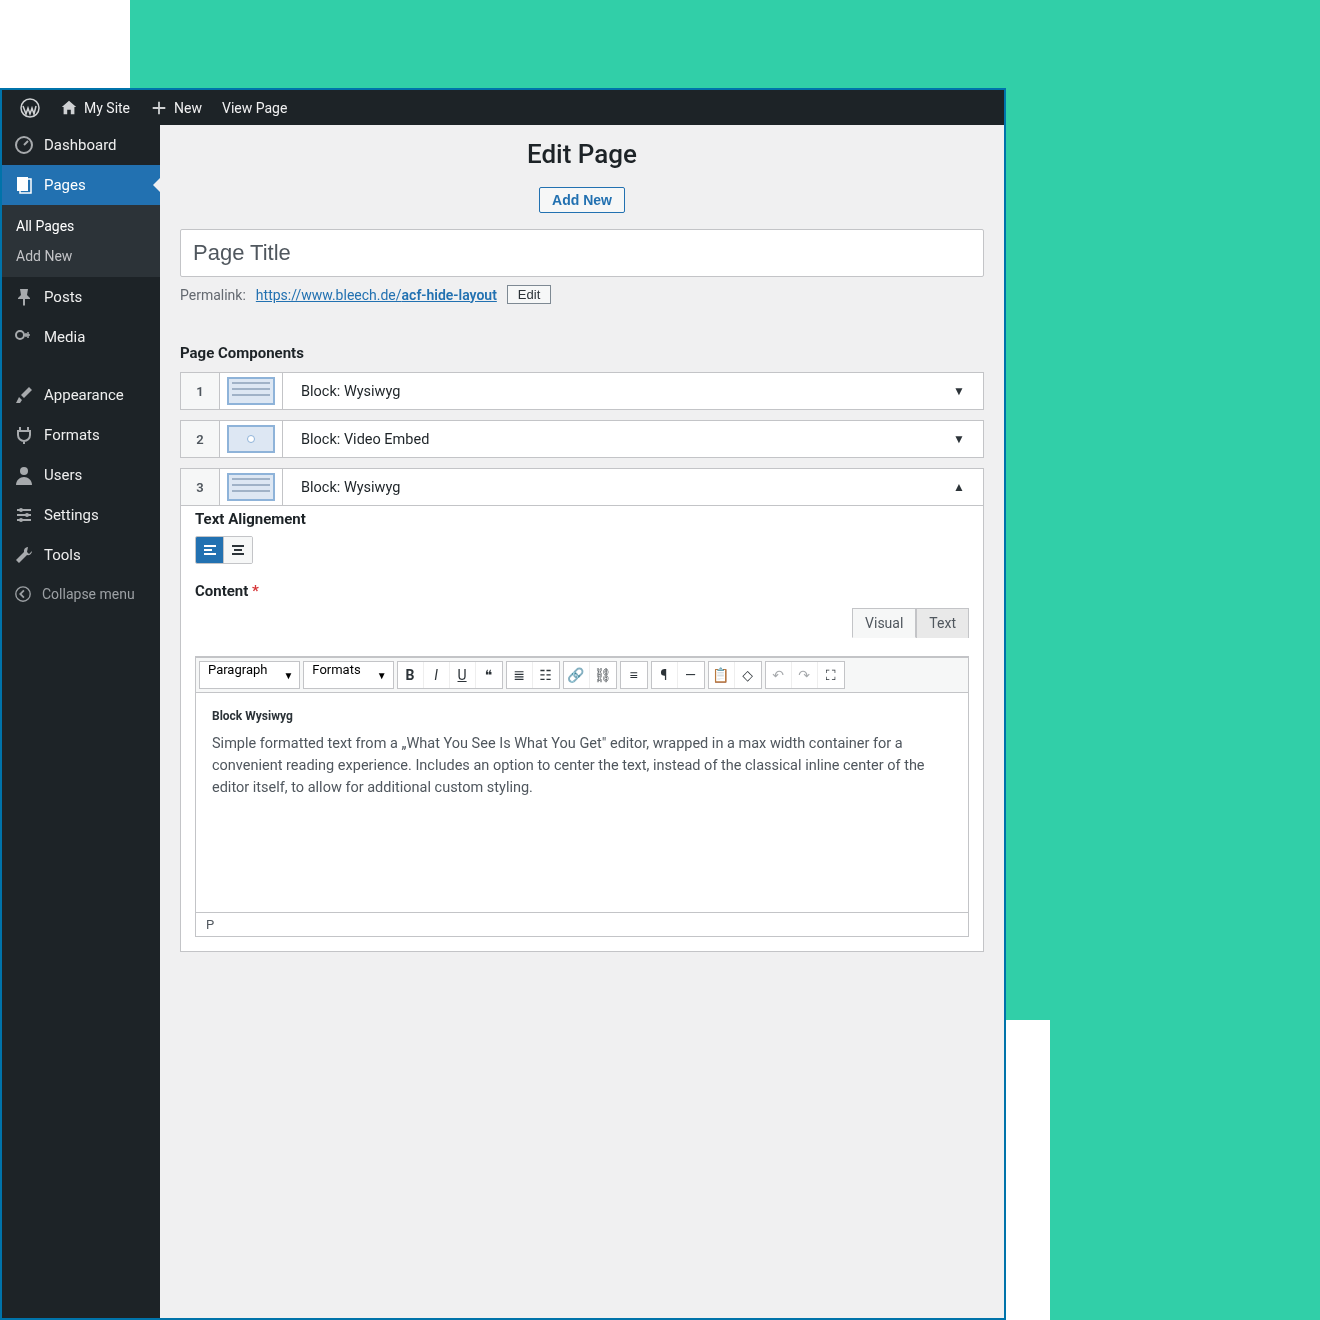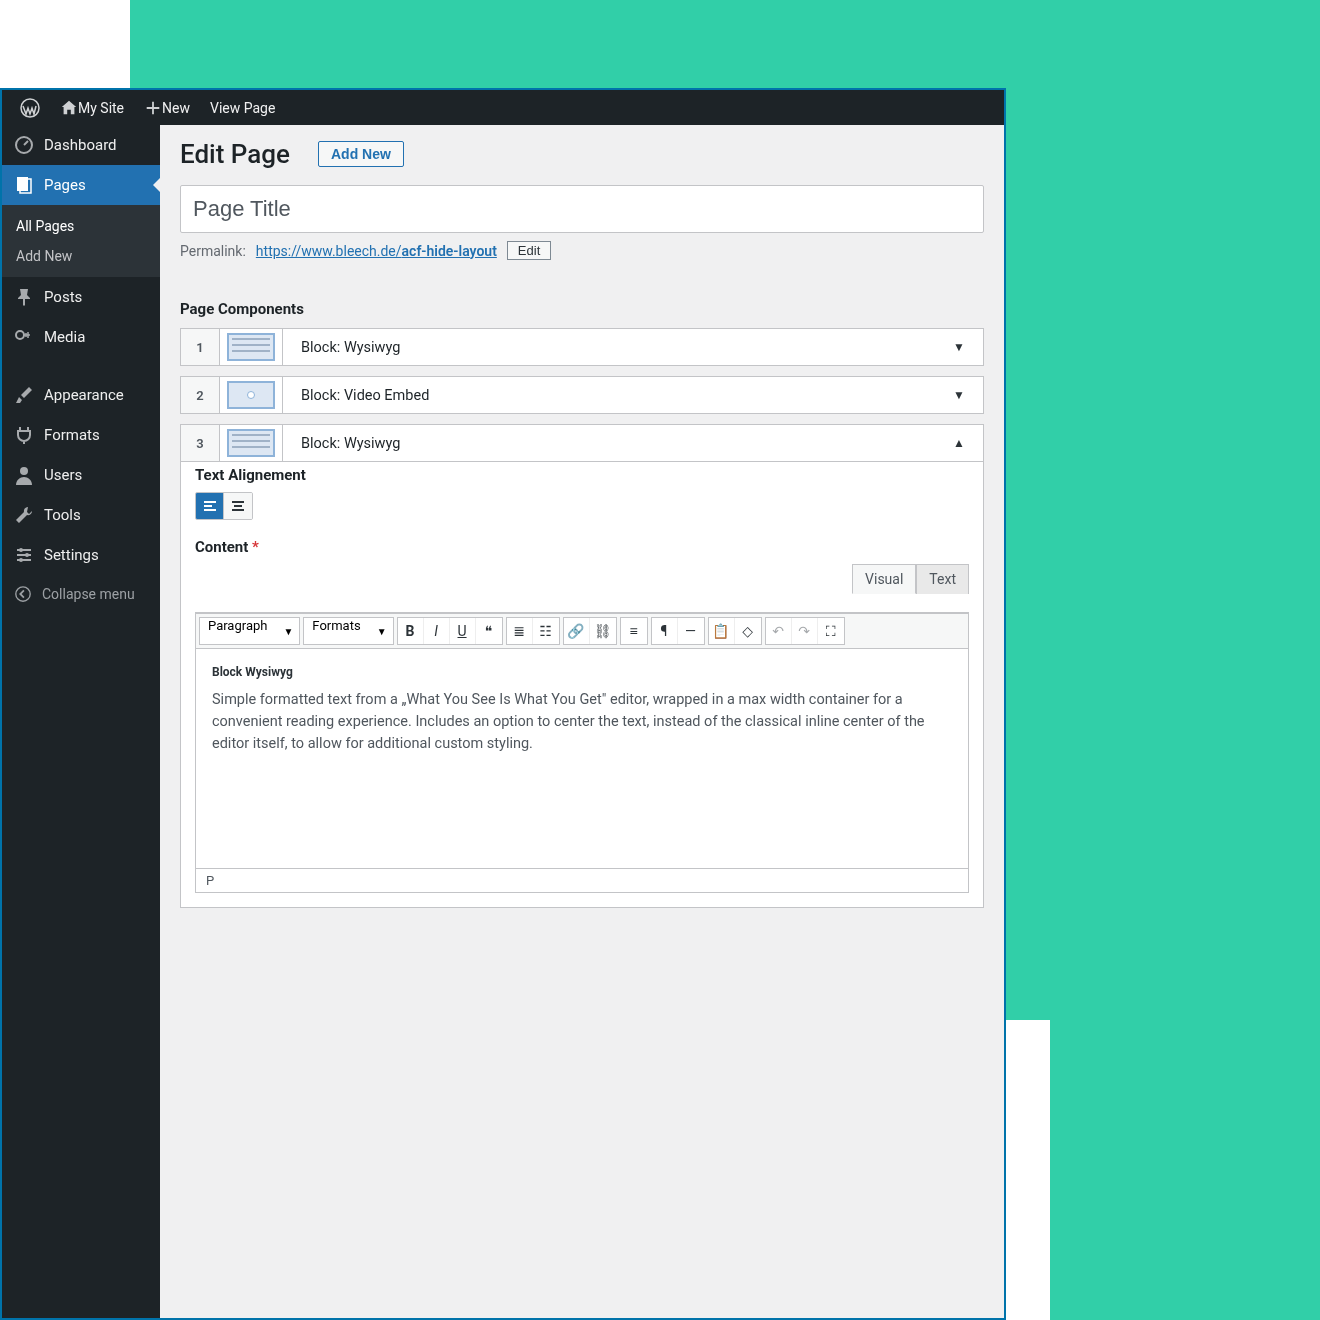--- a/index.html
+++ b/index.html
@@ -50,20 +50,21 @@
     font-size: 14px;
     gap: 0;
   }
   .topbar-item {
     display: flex;
     align-items: center;
     padding: 0 10px;
     height: 100%;
     color: #f0f0f1;
     cursor: pointer;
+    gap: 6px;
   }
   .topbar-item svg { width: 18px; height: 18px; fill: #cfd1d3; }
   .wp-logo svg { width: 20px; height: 20px; }
   .body-wrap {
     display: flex;
     flex: 1;
     min-height: 0;
   }
   .sidebar {
     width: 158px;
@@ -120,22 +121,23 @@
   .collapse-item svg { width: 18px; height: 18px; fill: #9ca0a4; }
   .content {
     flex: 1;
     padding: 14px 20px 20px 20px;
     background: #f0f0f1;
     overflow: auto;
   }
   .page-header {
     display: flex;
     align-items: center;
-    gap: 28px;
+    gap: 18px;
     margin-bottom: 16px;
+    flex-direction: column;
   }
   .page-header h1 {
     font-size: 26px;
     font-weight: 500;
     color: #1d2327;
   }
   .add-new-btn {
     border: 1px solid #2271b1;
     color: #2271b1;
     background: #f6f7f7;
@@ -467,32 +469,32 @@
       </div>
       <div class="side-item">
         <svg viewBox="0 0 20 20">
             <circle cx="10" cy="6" r="4"></circle>
             <path d="M2 20c0-5 4-8 8-8s8 3 8 8z"></path>
           </svg>
         <span>Users</span>
       </div>
       <div class="side-item">
         <svg viewBox="0 0 20 20">
-            <path d="M14 2a4 4 0 00-4 5l-8 8 3 3 8-8a4 4 0 005-4l-3 3-2-2z"></path>
-          </svg>
-        <span>Tools</span>
-      </div>
-      <div class="side-item">
-        <svg viewBox="0 0 20 20">
             <path d="M3 5h14M3 10h14M3 15h14" stroke="#a7aaad" stroke-width="2"></path>
             <circle cx="7" cy="5" r="2"></circle>
             <circle cx="13" cy="10" r="2"></circle>
             <circle cx="7" cy="15" r="2"></circle>
           </svg>
         <span>Settings</span>
+      </div>
+      <div class="side-item">
+        <svg viewBox="0 0 20 20">
+            <path d="M14 2a4 4 0 00-4 5l-8 8 3 3 8-8a4 4 0 005-4l-3 3-2-2z"></path>
+          </svg>
+        <span>Tools</span>
       </div>
       <div class="collapse-item">
         <svg viewBox="0 0 20 20">
             <circle cx="10" cy="10" r="8" fill="none" stroke="#9ca0a4" stroke-width="1.5"></circle>
             <path d="M11 6l-4 4 4 4" stroke="#9ca0a4" stroke-width="2" fill="none"></path>
           </svg>
         <span>Collapse menu</span>
       </div>
     </div>
 

